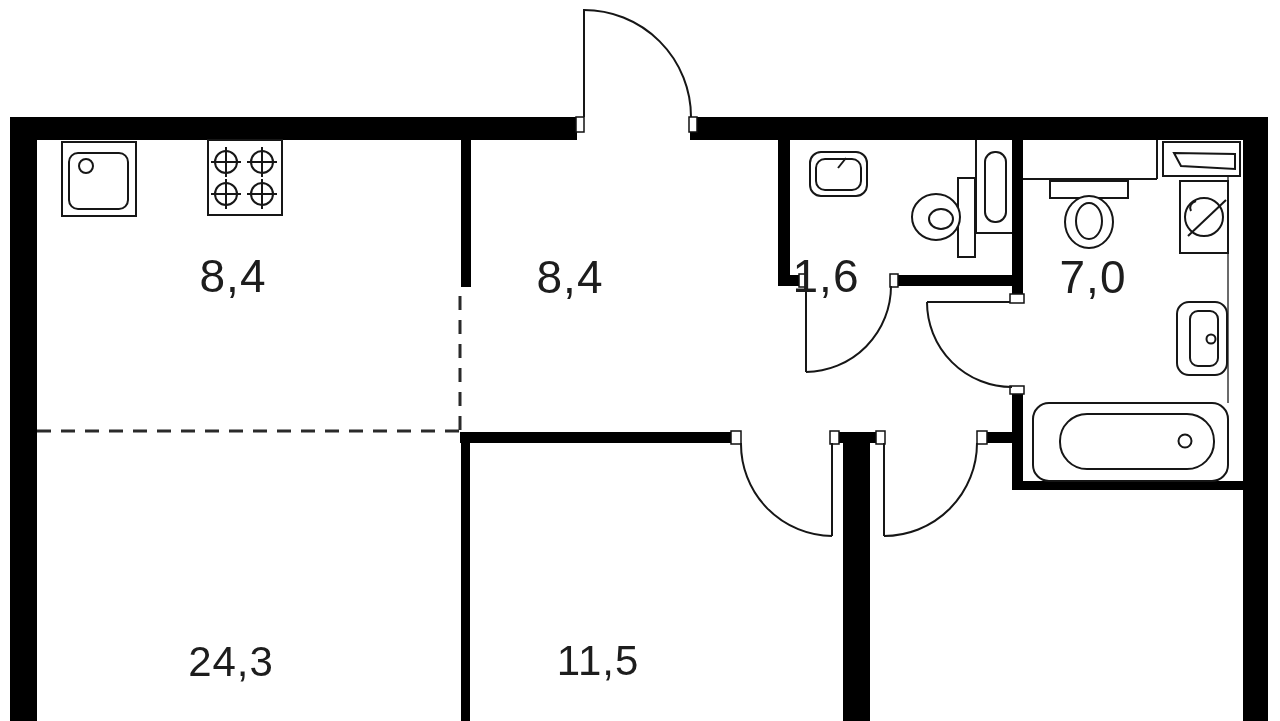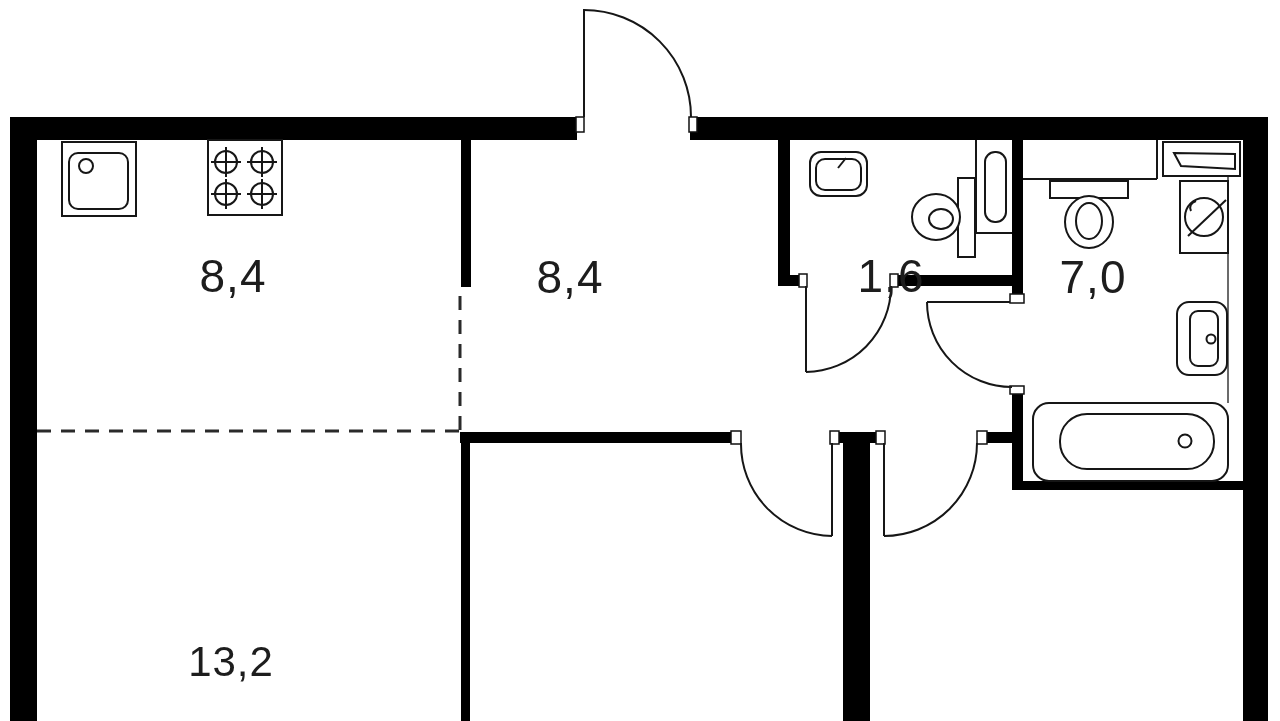--- a/index.html
+++ b/index.html
@@ -159,16 +159,17 @@
     </g>
     <g>
       <rect class="fx" x="1033" y="403" width="195" height="78" rx="16"></rect>
       <rect class="fx" x="1060" y="414" width="154" height="55" rx="27"></rect>
       <circle class="fx" cx="1185" cy="441" r="6.5"></circle>
     </g>
   </svg>
 
   <div class="room-label lbl-lg" style="left:233px;top:276px;">8,4</div>
   <div class="room-label lbl-lg" style="left:570px;top:277px;">8,4</div>
-  <div class="room-label lbl-lg" style="left:891px;top:276px;">1,6</div>
+  <div class="room-label lbl-lg" style="left:826px;top:276px;">1,6</div>
   <div class="room-label lbl-lg" style="left:1093px;top:277px;">7,0</div>
-  <div class="room-label lbl-md" style="left:231px;top:662px;">13,2</div>
+  <div class="room-label lbl-md" style="left:231px;top:662px;">24,3</div>
+  <div class="room-label lbl-md" style="left:598px;top:661px;">11,5</div>
 </div>
 
 </body></html>

